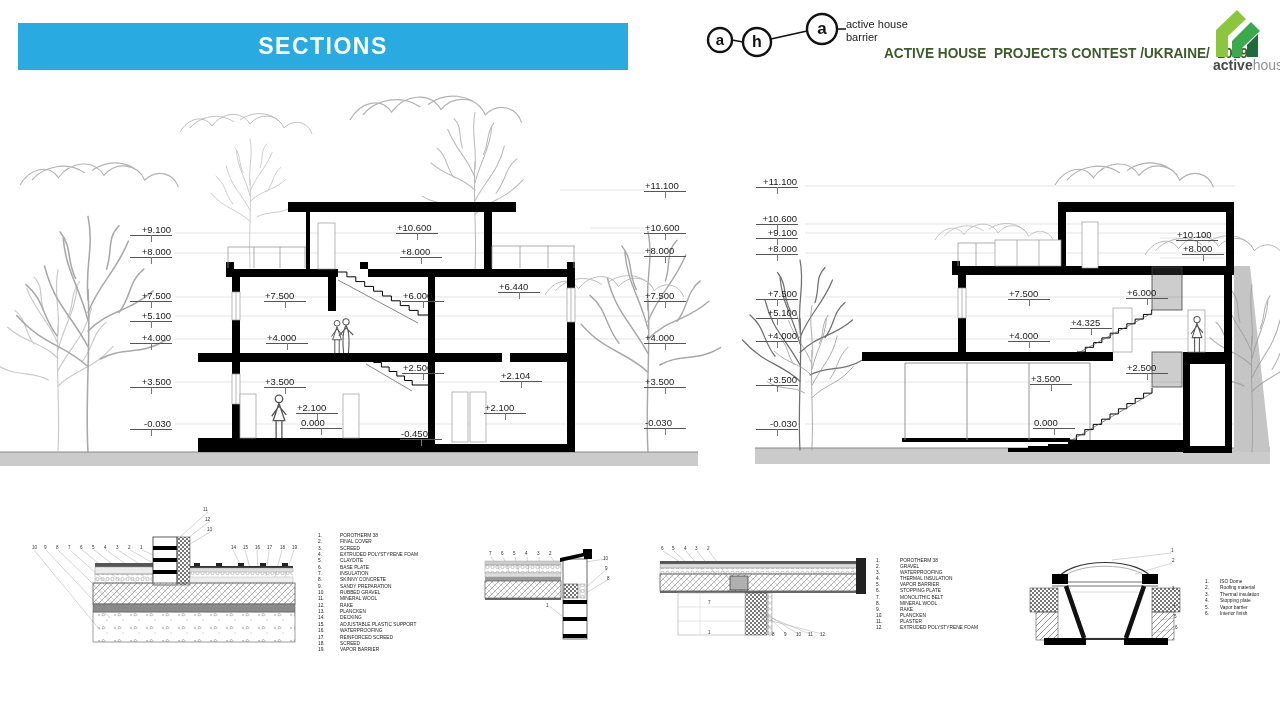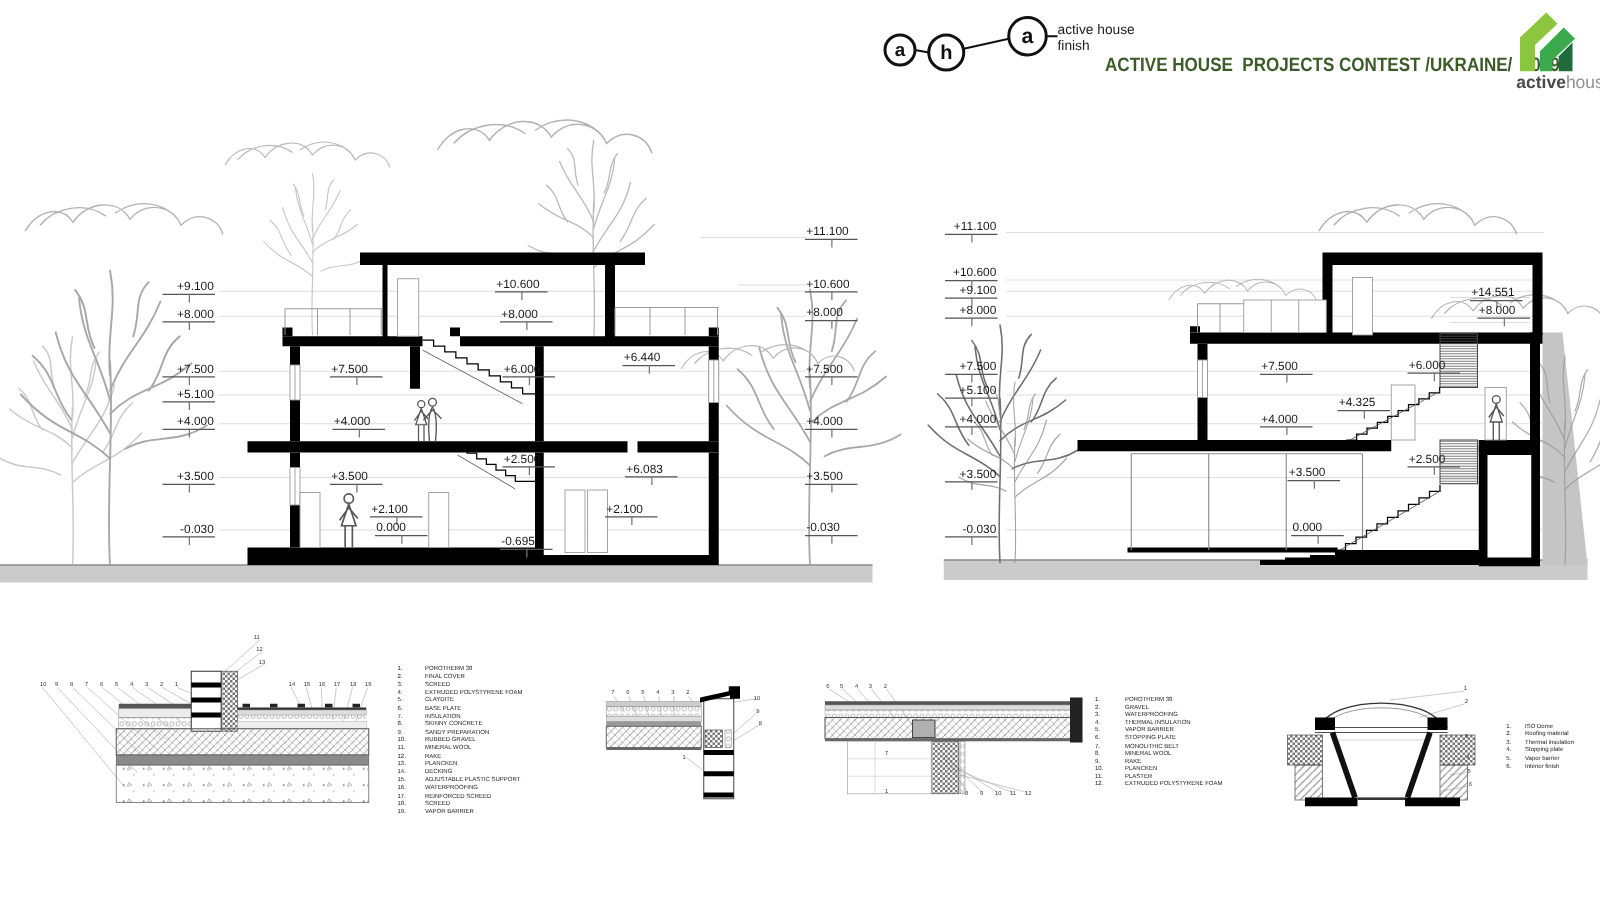--- a/index.html
+++ b/index.html
@@ -23,35 +23,38 @@
   .co{position:absolute;font-size:4.6px;line-height:5px;color:#333;}
   .legend{position:absolute;color:#222;}
   .lg-row{display:flex;font-size:4.8px;}
   .lg-num{flex:0 0 auto;}
 </style>
 </head>
 <body>
 
 <div id="slide">
 
+  <div class="banner">
+    <span>SECTIONS</span>
+  </div>
 
   <svg width="200" height="70" style="position:absolute;left:698px;top:10px">
     <g fill="none" stroke="#111" stroke-width="2.4">
       <circle cx="22" cy="30" r="12" fill="#fff"></circle>
       <circle cx="59" cy="32" r="14" fill="#fff"></circle>
       <circle cx="124" cy="19" r="15" fill="#fff"></circle>
       <path d="M34,30 L45,32 M73,29 L109,21 M139,19 L148,19" stroke-width="1.6"></path>
     </g>
     <text x="22" y="35" text-anchor="middle" font-size="15" font-weight="bold" fill="#111">a</text>
     <text x="59" y="37" text-anchor="middle" font-size="16" font-weight="bold" fill="#111">h</text>
     <text x="124" y="24" text-anchor="middle" font-size="17" font-weight="bold" fill="#111">a</text>
   </svg>
   <div id="aha-caption">
     <div>active house</div>
-    <div>finish</div>
+    <div>barrier</div>
   </div>
 
   <div id="contest">ACTIVE HOUSE  PROJECTS CONTEST /UKRAINE/  2019</div>
 
   <svg width="62" height="50" style="position:absolute;left:1214px;top:8px">
     <path d="M2,49 L2,22 L23,2 L32,11 L14,28 L14,49 Z" fill="#8CC63F"></path>
     <path d="M18,49 L18,33 L37,14 L46,23 L28,40 L28,49 Z" fill="#3BAA4C"></path>
     <path d="M33,49 L33,37 L44,26 L44,49 Z" fill="#1E6B3C"></path>
   </svg>
   <div id="brandtxt"><span class="b">active</span><span class="l">house</span></div>
@@ -315,35 +318,35 @@
       <div class="elev ta-l" style="left: 644px; top: 376px;">+3.500</div>
       <div class="elev ta-l" style="left: 644px; top: 417px;">-0.030</div>
       <div class="elev ta-l" style="left: 396px; top: 222px;">+10.600</div>
       <div class="elev ta-l" style="left: 400px; top: 246px;">+8.000</div>
       <div class="elev ta-l" style="left: 264px; top: 290px;">+7.500</div>
       <div class="elev ta-l" style="left: 402px; top: 290px;">+6.000</div>
       <div class="elev ta-l" style="left: 498px; top: 281px;">+6.440</div>
       <div class="elev ta-l" style="left: 266px; top: 332px;">+4.000</div>
       <div class="elev ta-l" style="left: 402px; top: 362px;">+2.500</div>
       <div class="elev ta-l" style="left: 264px; top: 376px;">+3.500</div>
-      <div class="elev ta-l" style="left: 500px; top: 370px;">+6.083</div>
+      <div class="elev ta-l" style="left: 500px; top: 370px;">+2.104</div>
       <div class="elev ta-l" style="left: 296px; top: 402px;">+2.100</div>
       <div class="elev ta-l" style="left: 300px; top: 417px;">0.000</div>
       <div class="elev ta-l" style="left: 484px; top: 402px;">+2.100</div>
-      <div class="elev ta-l" style="left: 400px; top: 428px;">-0.695</div>
+      <div class="elev ta-l" style="left: 400px; top: 428px;">-0.450</div>
       <div class="elev ta-r" style="left: 756px; top: 176px;">+11.100</div>
       <div class="elev ta-r" style="left: 756px; top: 213px;">+10.600</div>
       <div class="elev ta-r" style="left: 756px; top: 227px;">+9.100</div>
       <div class="elev ta-r" style="left: 756px; top: 243px;">+8.000</div>
       <div class="elev ta-r" style="left: 756px; top: 288px;">+7.500</div>
       <div class="elev ta-r" style="left: 756px; top: 307px;">+5.100</div>
       <div class="elev ta-r" style="left: 756px; top: 330px;">+4.000</div>
       <div class="elev ta-r" style="left: 756px; top: 374px;">+3.500</div>
       <div class="elev ta-r" style="left: 756px; top: 418px;">-0.030</div>
-      <div class="elev ta-l" style="left: 1176px; top: 229px;">+14.551</div>
+      <div class="elev ta-l" style="left: 1176px; top: 229px;">+10.100</div>
       <div class="elev ta-l" style="left: 1182px; top: 243px;">+8.000</div>
       <div class="elev ta-l" style="left: 1008px; top: 288px;">+7.500</div>
       <div class="elev ta-l" style="left: 1126px; top: 287px;">+6.000</div>
       <div class="elev ta-l" style="left: 1070px; top: 317px;">+4.325</div>
       <div class="elev ta-l" style="left: 1008px; top: 330px;">+4.000</div>
       <div class="elev ta-l" style="left: 1030px; top: 373px;">+3.500</div>
       <div class="elev ta-l" style="left: 1126px; top: 362px;">+2.500</div>
       <div class="elev ta-l" style="left: 1033px; top: 417px;">0.000</div>
       <div class="co" style="left: 32px; top: 545px;">10</div>
       <div class="co" style="left: 44px; top: 545px;">9</div>

